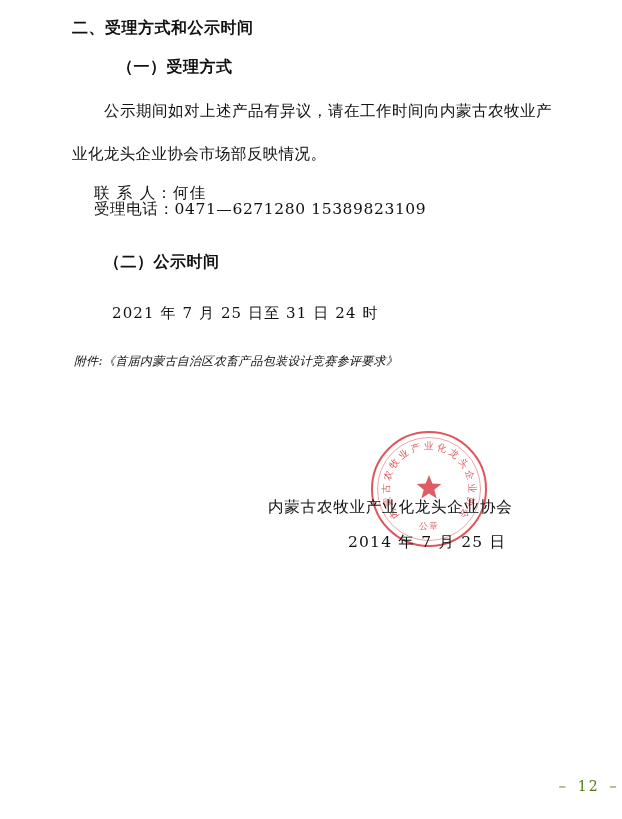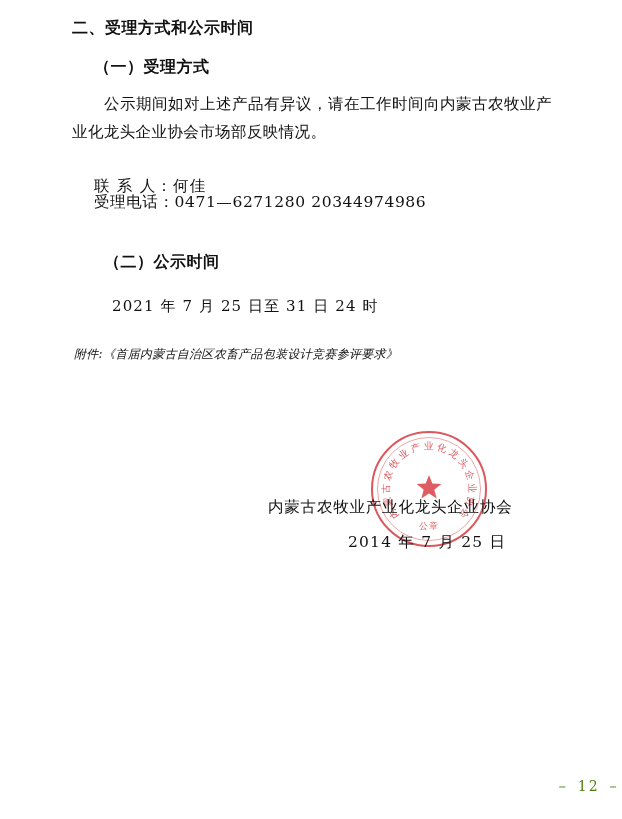--- a/index.html
+++ b/index.html
@@ -32,31 +32,31 @@
     font-family: "DejaVu Sans", "Liberation Sans", sans-serif;
   }
   .heading-2 {
     position: absolute;
     font-size: 16px;
     font-weight: bold;
     letter-spacing: 0.5px;
     font-family: "DejaVu Sans", "Liberation Sans", sans-serif;
   }
   .sub-a {
-    left: 94px;
+    left: 117px;
     top: 57px;
   }
   .sub-b {
     left: 104px;
     top: 252px;
   }
   .para {
     position: absolute;
     font-size: 15.5px;
-    line-height: 28px;
+    line-height: 43px;
     letter-spacing: 0.4px;
   }
   .body-para {
     left: 72px;
     top: 90px;
     width: 480px;
     text-indent: 32px;
     text-align: justify;
   }
   .contact-line {
@@ -176,21 +176,21 @@
 <div class="page">
 
   <div class="heading-1">二、受理方式和公示时间</div>
 
   <div class="heading-2 sub-a">（一）受理方式</div>
 
   <div class="para body-para">公示期间如对上述产品有异议，请在工作时间向内蒙古农牧业产业化龙头企业协会市场部反映情况。</div>
 
   <div class="para contact-line">联 系 人：何佳</div>
 
-  <div class="para phone-line">受理电话：0471—6271280   20344974986</div>
+  <div class="para phone-line">受理电话：0471—6271280   15389823109</div>
 
   <div class="heading-2 sub-b">（二）公示时间</div>
 
   <div class="para date-line">2021 年 7 月 25 日至 31 日 24 时</div>
 
   <div class="para attachment-line">附件:《首届内蒙古自治区农畜产品包装设计竞赛参评要求》</div>
 
   <div class="seal">
     <div class="seal-ring"></div>
     <div class="seal-ring inner"></div>

